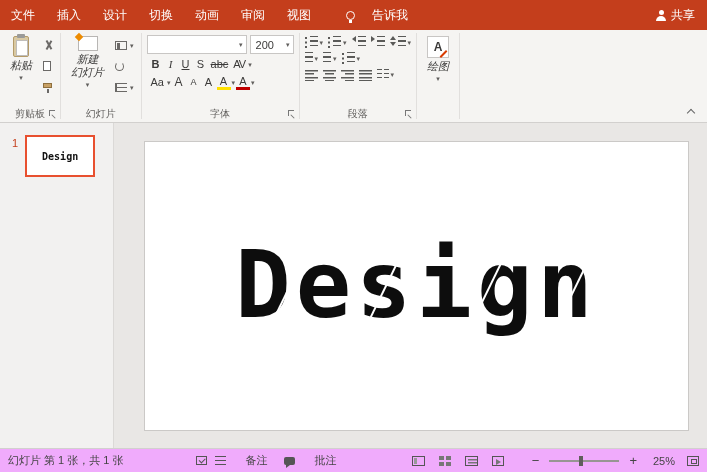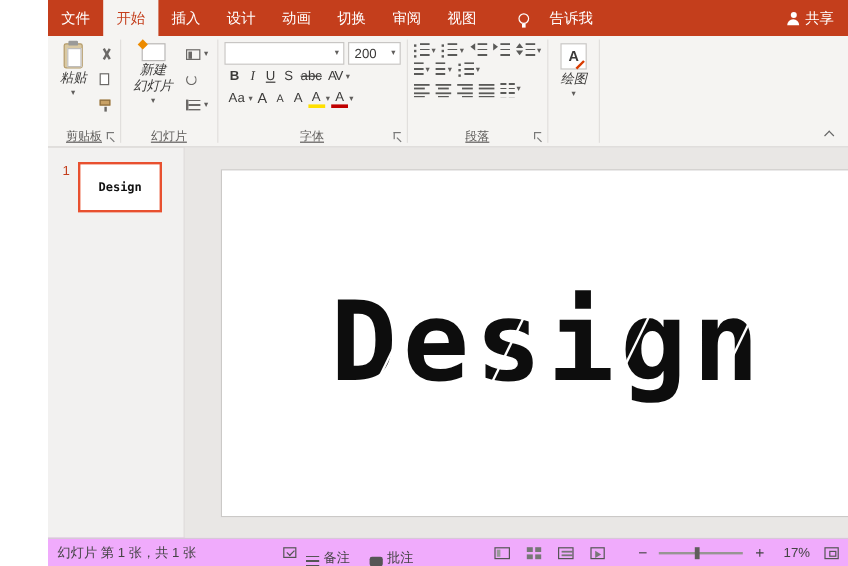--- a/index.html
+++ b/index.html
@@ -1,38 +1,38 @@
 <!DOCTYPE html>
 <html><head>
 <meta charset="utf-8">
 <style>
   * { margin:0; padding:0; box-sizing:border-box; }
   html,body { width:707px; height:472px; overflow:hidden; }
   body { font-family:"Liberation Sans","DejaVu Sans",sans-serif; font-size:12px; color:#3b3a39; background:#fff; }
-  .app { width:707px; height:472px; display:flex; flex-direction:column;padding-left:40px; }
+  .app { width:707px; height:472px; display:flex; flex-direction:column; }
 
   
   .titlebar { height:30px; background:#C43E1C; display:flex; align-items:stretch; color:#fff; flex:0 0 auto; }
   .tab { display:flex; align-items:center; padding:0 11px; white-space:nowrap; cursor:default; }
   .tab.active { background:#F5F4F2; color:#C43E1C; }
   .tellme { display:flex; align-items:center; gap:17px; padding:0 10px; margin-left:14px; }
   .share { display:flex; align-items:center; gap:5px; padding:0 12px; }
   .grow { flex:1 1 auto; }
   .bulb { width:9px; height:9px; border:1.5px solid #fff; border-radius:50%; position:relative; display:inline-block; }
   .bulb::after { content:""; position:absolute; left:2px; bottom:-4px; width:3px; height:3px; background:#fff; }
   .person { width:10px; height:10px; position:relative; display:inline-block; }
   .person::before { content:""; position:absolute; left:2.5px; top:0; width:5px; height:5px; border-radius:50%; background:#fff; }
   .person::after { content:""; position:absolute; left:0; top:5.5px; width:10px; height:5px; border-radius:5px 5px 0 0; background:#fff; }
 
   
   .ribbon { height:93px; background:#F5F4F2; display:flex; border-bottom:1px solid #D2D0CE; position:relative; flex:0 0 auto; }
   .rgroup { display:flex; flex-direction:column; padding:2px 3px 0;justify-content:flex-end; }
   .sep { width:1px; background:#E1DFDD; margin:3px 0; }
   .rbody { flex:1 1 auto; display:flex; align-items:flex-start; }
-  .rlabel { height:17px; font-size:10px; color:#605E5C; display:flex; align-items:center; justify-content:center; position:relative; padding:0 8px;text-decoration:underline; }
+  .rlabel { height:17px; font-size:10px; color:#605E5C; display:flex; align-items:center; justify-content:center; position:relative; padding:0 8px; }
   .launcher { position:absolute; right:0; bottom:4px; width:8px; height:8px; }
   .launcher::before { content:""; position:absolute; left:0; top:0; width:5px; height:5px; border-left:1px solid #777; border-top:1px solid #777; }
   .launcher::after { content:""; position:absolute; right:1px; bottom:1px; width:5px; height:1px; background:#777; transform:rotate(45deg); }
   .bigbtn { display:flex; flex-direction:column; align-items:center; gap:2px; padding:4px 7px 2px; font-size:11px; color:#3b3a39; }
   .dd { font-size:7px; color:#605E5C; line-height:1; }
   .smallcol { display:flex; flex-direction:column; justify-content:space-between; height:68px; padding:4px 2px; }
   .smallitem { display:flex; align-items:center; gap:3px; height:18px; padding:0 2px; }
 
   
   .ic-paste { width:16px; height:21px; background:#D9C9A3; border:1px solid #B49B69; border-radius:2px; position:relative; }
@@ -111,21 +111,21 @@
   .thumb-text { font-family:"DejaVu Sans Mono","Liberation Mono",monospace; font-weight:bold; font-size:10px; color:#111; }
   .canvas { flex:1 1 auto; background:#E9E7E5; position:relative; }
   .slide { position:absolute; left:30px; top:18px; width:545px; height:290px; background:#fff; border:1px solid #CBC9C7; display:flex; align-items:center; justify-content:center; }
   .slide-text { font-family:"DejaVu Sans Mono","Liberation Mono",monospace; font-weight:bold; font-size:92px; letter-spacing:5px; color:#0d0d0d; position:relative; line-height:1; }
   .crack { position:absolute; width:2px; height:120px; background:#fff; top:-10px; transform:rotate(26deg); }
   .crack.c1 { left:52px; } .crack.c2 { left:148px; } .crack.c3 { left:252px; } .crack.c4 { left:338px; }
 
   
   .statusbar { height:24px; background:#f0abfc; border-top:1px solid #D2D0CE; display:flex; align-items:center; font-size:11px; color:#444; padding:0 8px; flex:0 0 auto; }
   .sb-info { white-space:nowrap; }
-  .sb-btn { display:flex; align-items:flex-end; gap:4px; padding:0 8px; height:100%; }
+  .sb-btn { display:flex; align-items:center; gap:20px; padding:0 8px; height:100%; }
   .spell { width:11px; height:9px; border:1px solid #555; position:relative; margin-left:72px; }
   .spell::after { content:""; position:absolute; left:2px; top:1px; width:5px; height:2.5px; border-left:1.5px solid #555; border-bottom:1.5px solid #555; transform:rotate(-45deg); }
   .i-notes { width:11px; height:9px; background:repeating-linear-gradient(to bottom,#555 0 1.5px,transparent 1.5px 4px); }
   .i-comment { width:11px; height:8px; background:#555; border-radius:2px; position:relative; }
   .i-comment::after { content:""; position:absolute; left:2px; bottom:-3px; width:0; height:0; border-top:3px solid #555; border-right:4px solid transparent; }
   .views { display:flex; align-items:center; gap:14px; margin-right:26px; }
   .v { display:flex; align-items:center; justify-content:center; height:100%; }
   .v-normal { width:13px; height:10px; border:1px solid #555; position:relative; }
   .v-normal::before { content:""; position:absolute; left:1px; top:1px; bottom:1px; width:3px; background:#999; }
   .v-sorter { width:12px; height:10px; background:
@@ -142,25 +142,24 @@
   .fit { width:12px; height:10px; border:1px solid #555; position:relative; margin-left:4px; }
   .fit::after { content:""; position:absolute; left:3px; top:2.5px; width:4px; height:3px; border:1px solid #555; }
 </style>
 </head>
 <body>
 
 <div class="app">
 
   <div class="titlebar">
     <div class="tab">文件</div>
-    <div class="tab active">开始</div>
     <div class="tab">插入</div>
     <div class="tab">设计</div>
+    <div class="tab">切换</div>
     <div class="tab">动画</div>
-    <div class="tab">切换</div>
     <div class="tab">审阅</div>
     <div class="tab">视图</div>
     <div class="tellme">
       <span class="bulb"></span>
       <span>告诉我</span>
     </div>
     <div class="grow"></div>
     <div class="share">
       <span class="person"></span>
       <span>共享</span>
@@ -425,18 +424,18 @@
       <span class="v">
           <span class="v-show"></span>
         </span>
     </span>
     <span class="zoomctl">
       <span class="zbtn">−</span>
       <span class="track">
           <span class="knob"></span>
         </span>
       <span class="zbtn">+</span>
-      <span class="zoom-val">17%</span>
+      <span class="zoom-val">25%</span>
       <span class="fit"></span>
     </span>
   </div>
 
 </div>
 
 </body></html>

